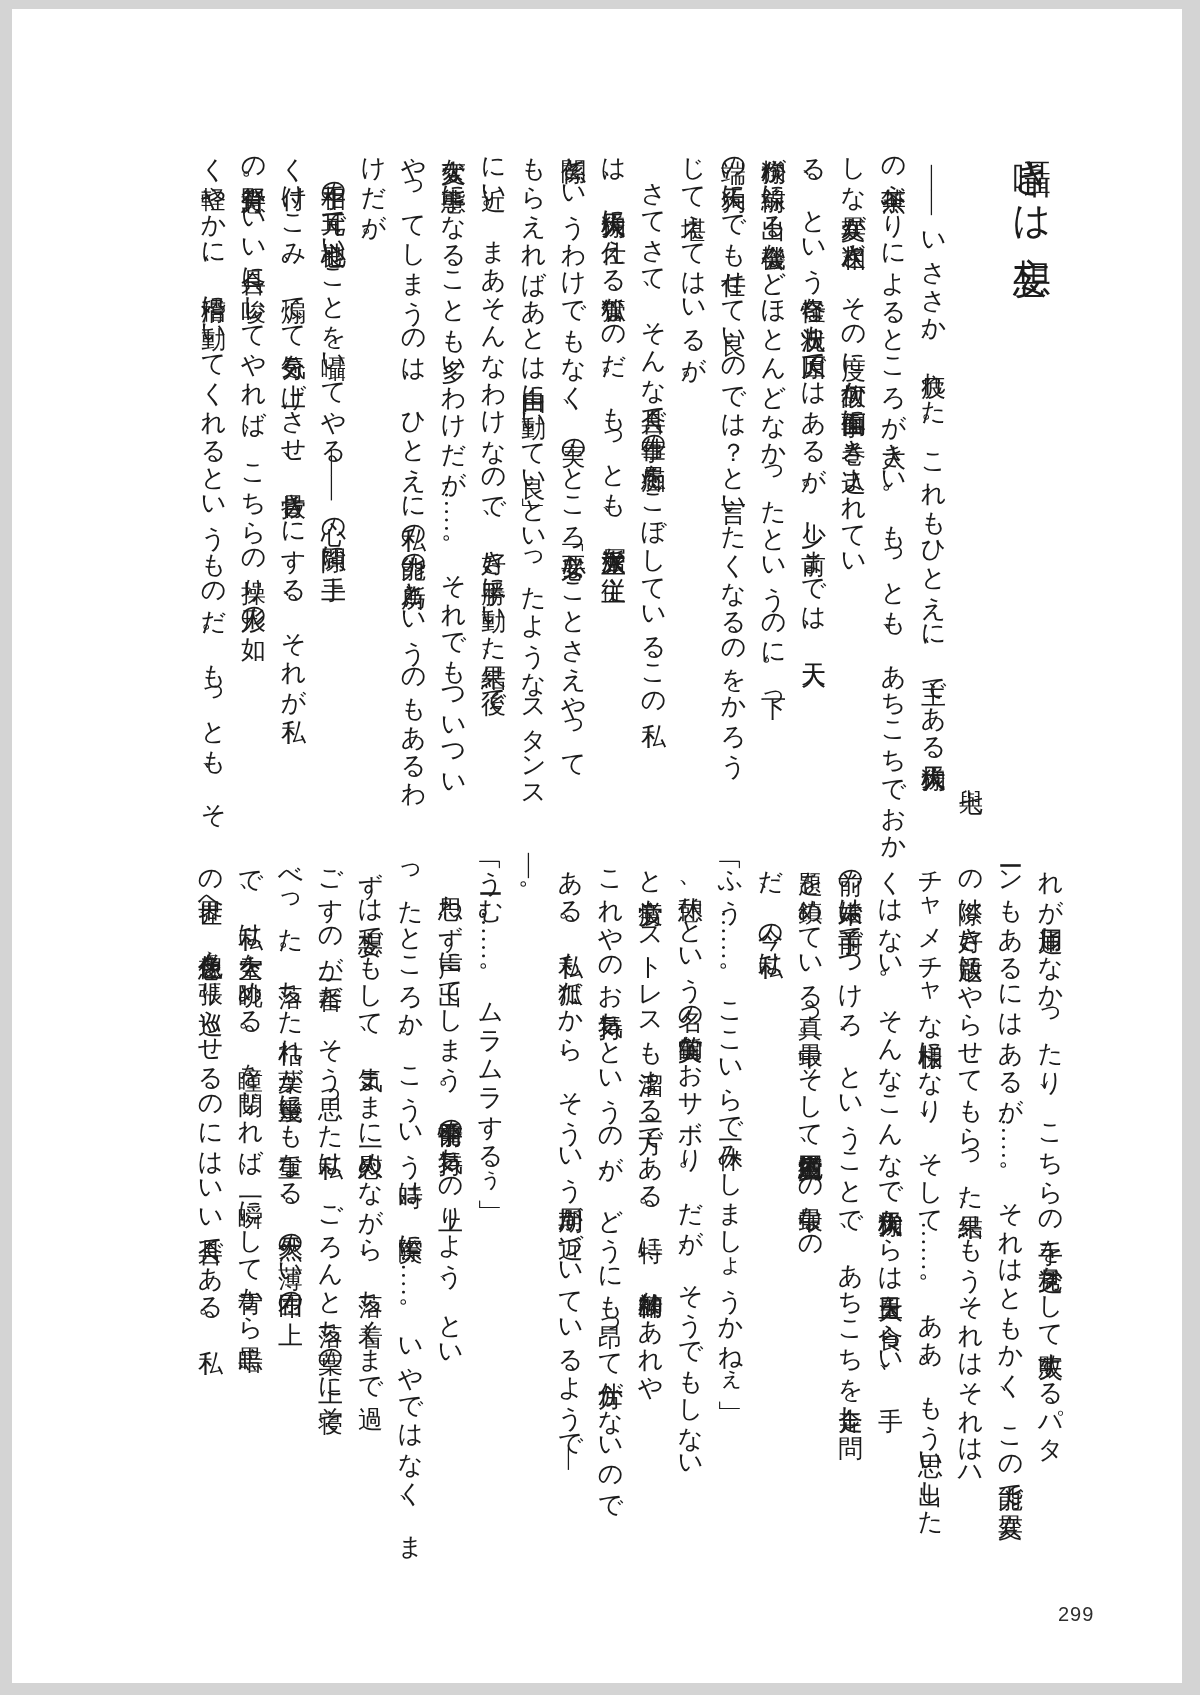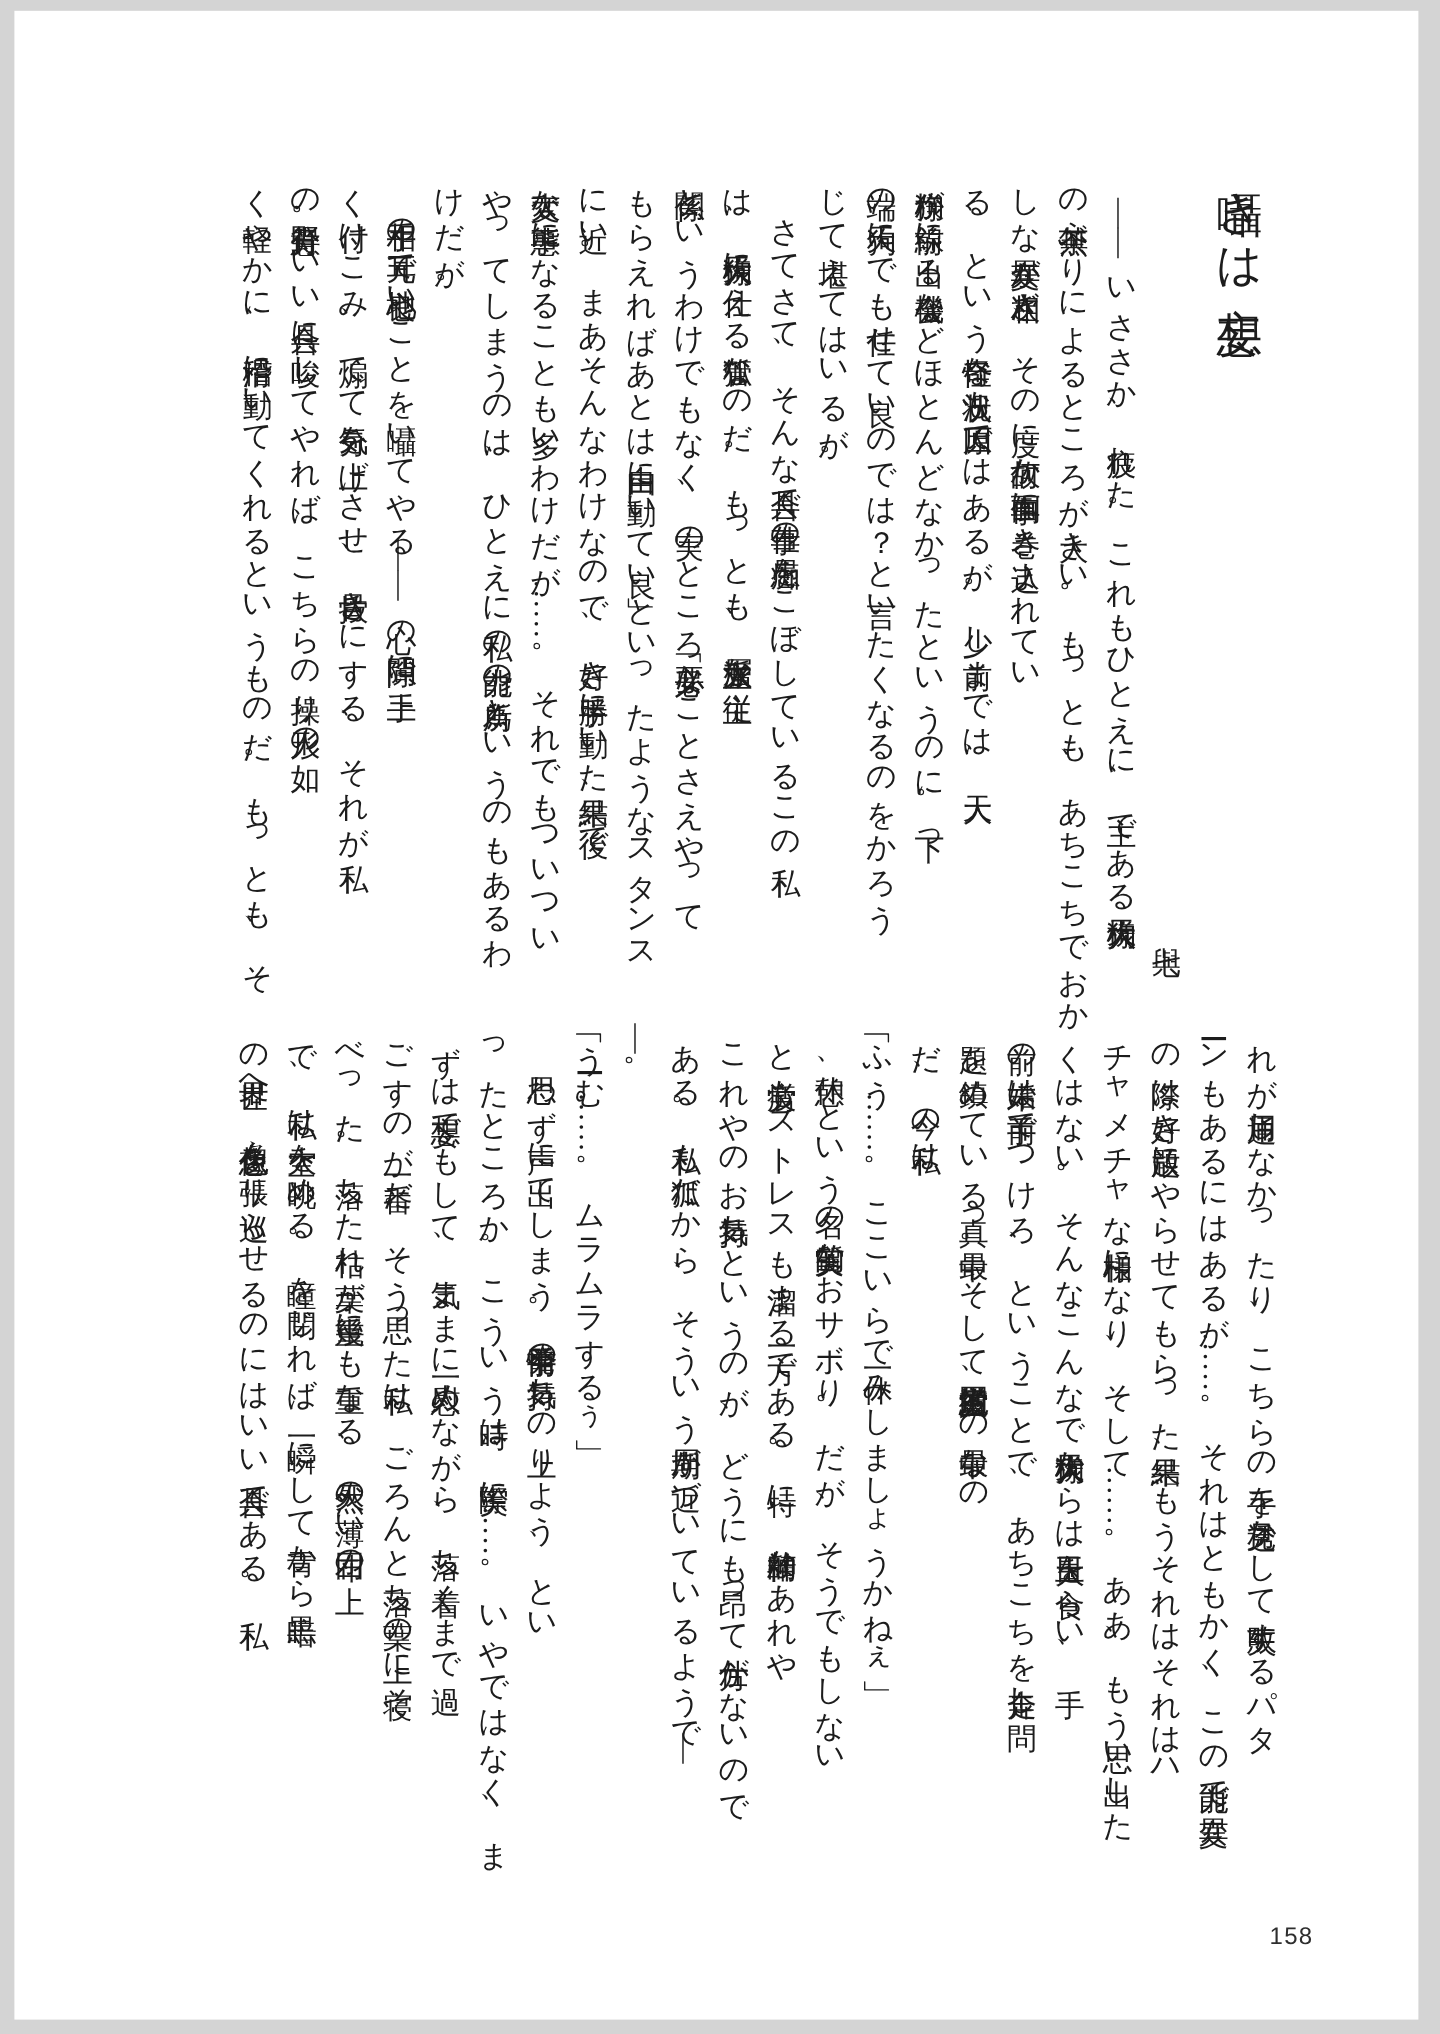--- a/index.html
+++ b/index.html
@@ -126,16 +126,16 @@
         <div class="line">「うーむ……。ムラムラするぅ」</div>
         <div class="line">　思わず声に出てしまう。発情手前の気持ちの上りよう、とい</div>
         <div class="line">ったところか。こういう時は、実際に……。いやではなく、ま</div>
         <div class="line">ずは妄想でもして、気ままに一人慰めながら、落ち着くまで過</div>
         <div class="line">ごすのが一番だ。そう思った私は、ごろんと落ち葉の上に寝そ</div>
         <div class="line">べった。落ちた枯れ葉が幾重にも重なる、天然の薄い布団の上</div>
         <div class="line">で、私は大空を眺める。瞳を閉じれば、一瞬にして青から暗黒</div>
         <div class="line">の世界へ、色々想像を張り巡らせるのにはいい具合である。私</div>
       </div>
 
-    <div class="pagenum">158</div>
+    <div class="pagenum">299</div>
 
   </div>
 </div>
 
 </body></html>

